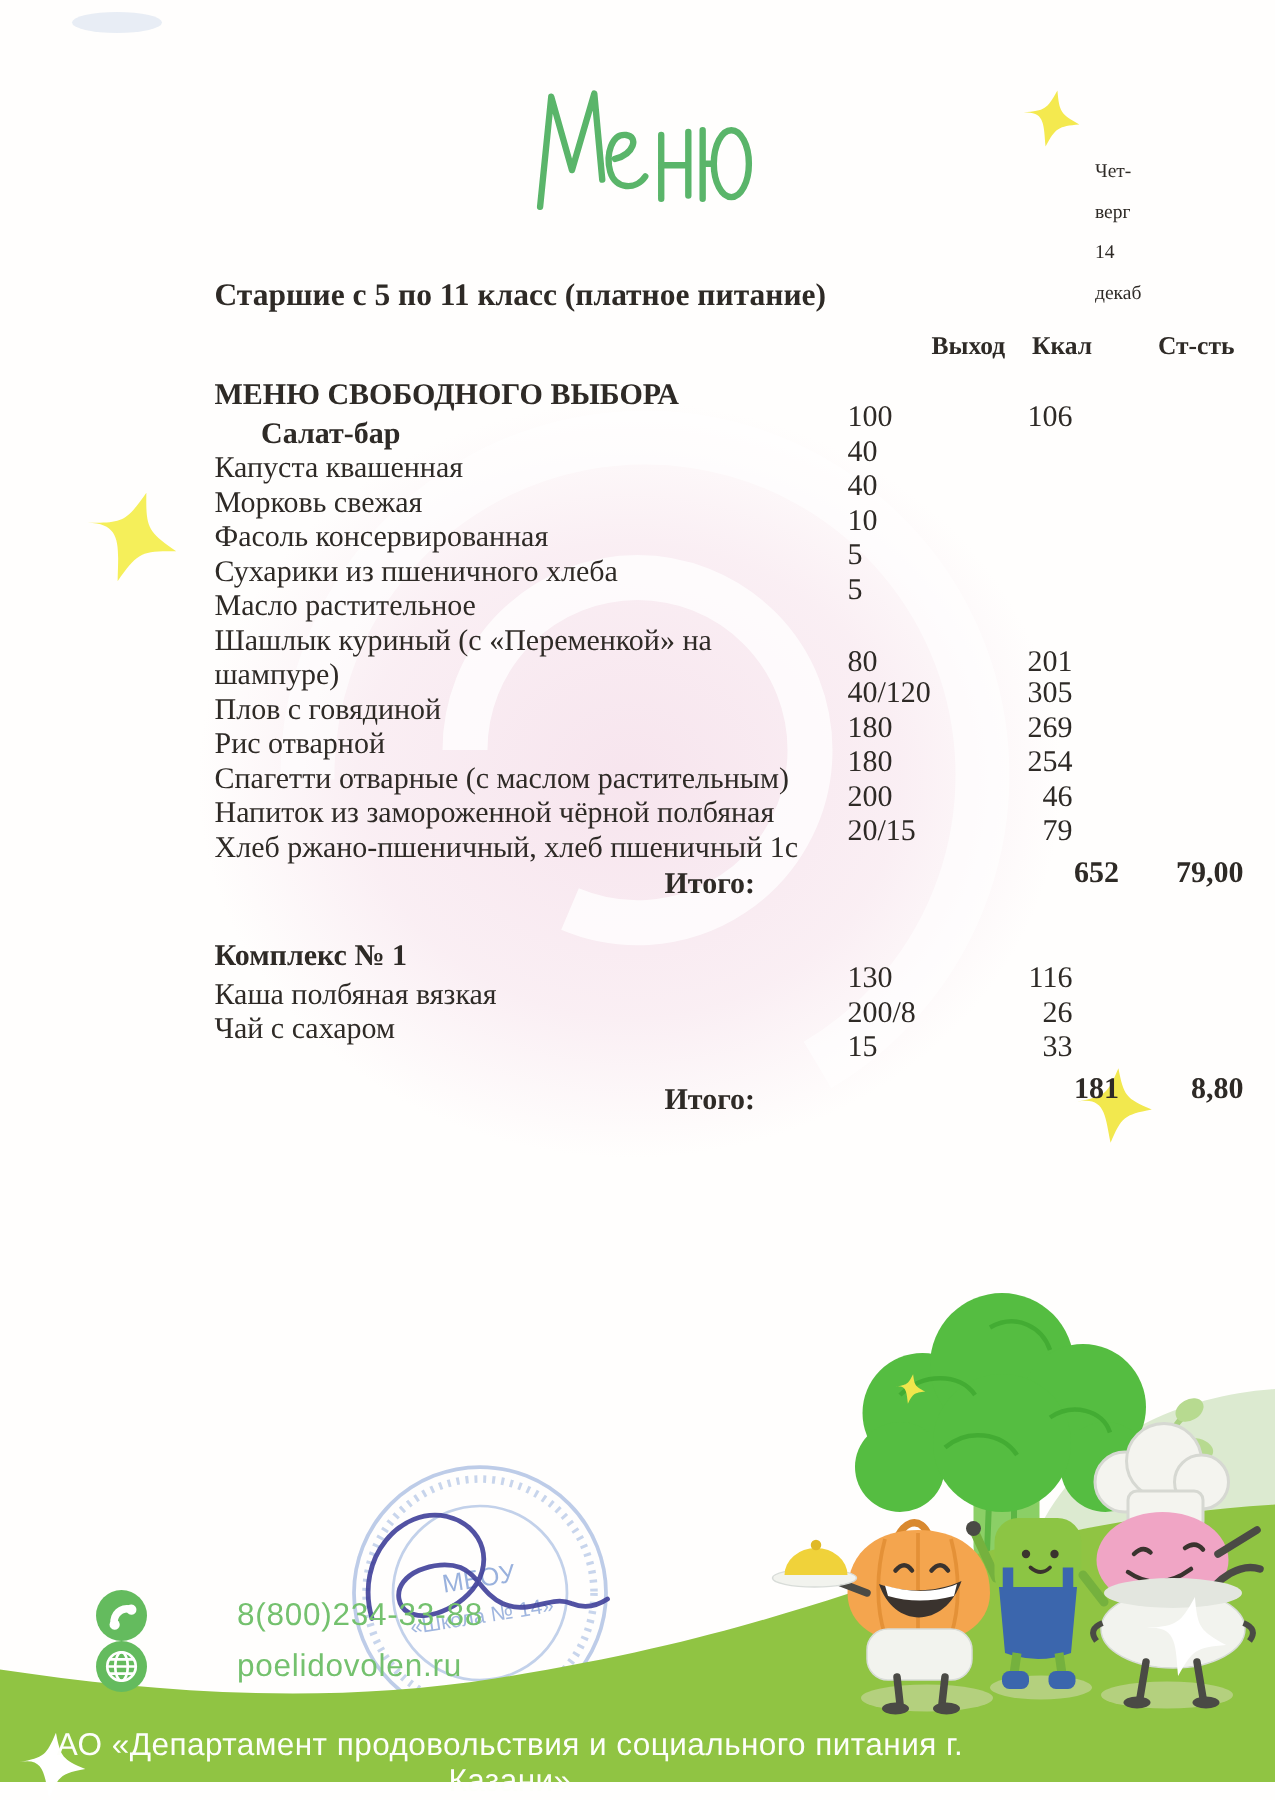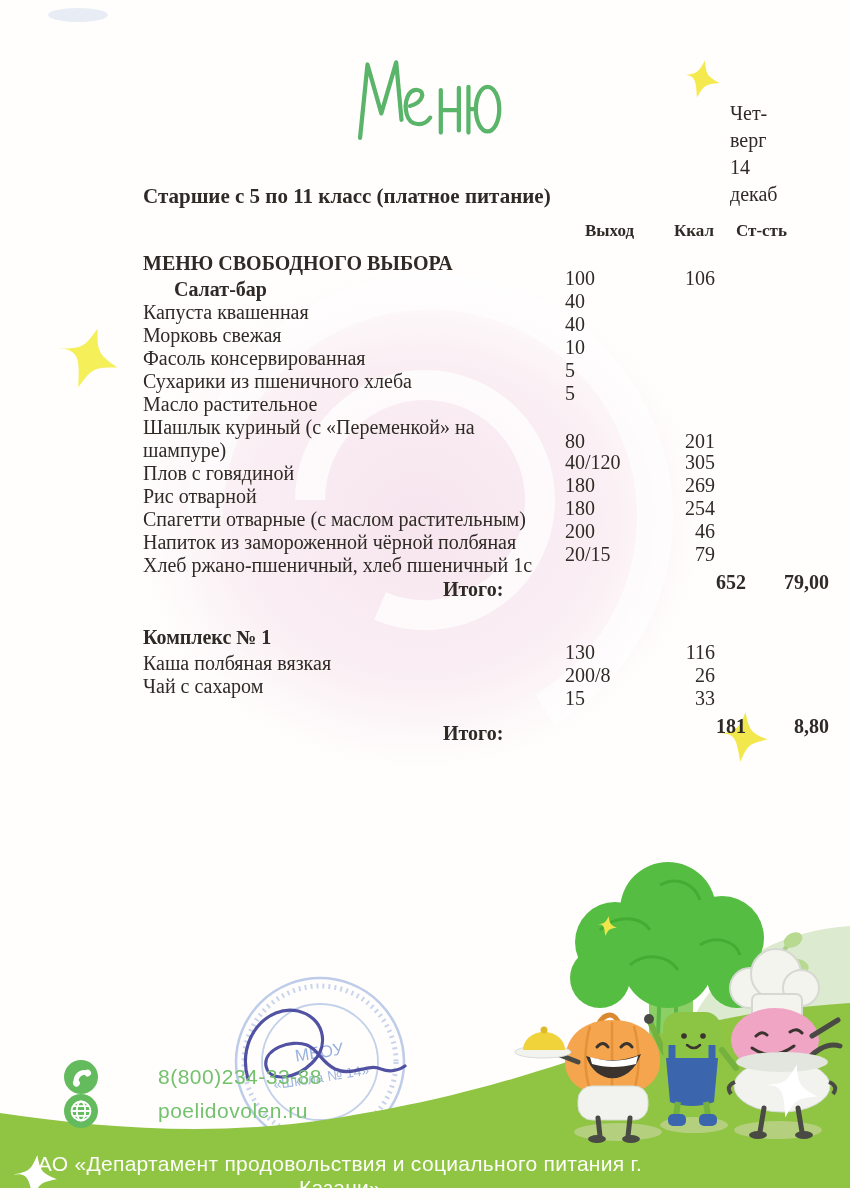--- a/index.html
+++ b/index.html
@@ -6,24 +6,24 @@
   .page{position:relative;width:850px;height:1200px;margin:0 auto;background:#fffefd;
         overflow:hidden;font-family:"Liberation Serif","DejaVu Serif",serif;color:#2e2a26;}
   
   .watermark{position:absolute;left:20px;top:170px;width:800px;height:700px;z-index:0;
      background:radial-gradient(ellipse closest-side,rgba(246,226,236,.9) 0%,rgba(246,226,236,.55) 45%,rgba(246,226,236,0) 72%);}
   .smudge{position:absolute;left:48px;top:8px;width:60px;height:14px;border-radius:50%;
      background:rgba(205,218,236,.45);z-index:0;}
   .decor{position:absolute;left:0;top:0;z-index:1;}
   
   .title-svg{position:absolute;left:352px;top:56px;z-index:2;}
-  .date-block{position:absolute;left:730px;top:100px;font-size:20px;line-height:27px;z-index:2;}
+  .date-block{position:absolute;left:730px;top:100px;font-size:13px;line-height:27px;z-index:2;}
   .subtitle{position:absolute;left:143px;top:184px;font-size:21px;font-weight:bold;z-index:2;}
-  .colhead{position:absolute;top:221px;font-size:17px;font-weight:bold;z-index:2;}
-  .ch-out{left:585px}.ch-kcal{left:674px}.ch-cost{left:736px}
+  .colhead{position:absolute;top:221px;font-size:17px;font-weight:bold;z-index:2;margin-left:36px;}
+  .ch-out{left:585px}.ch-kcal{left:652px}.ch-cost{left:736px}
   
   .menu-table{position:absolute;left:143px;top:252px;width:662px;font-size:20px;z-index:2;}
   .sec-heading{font-weight:bold;line-height:23px;margin-bottom:3px;}
   .section{position:relative;}
   .section + .section{margin-top:24px;}
   .row{position:relative;line-height:23px;min-height:23px;}
   .lbl{width:432px;}
   .b{font-weight:bold;margin-left:31px;}
   .val{position:absolute;top:-11px;line-height:23px;}
   .val.out{left:422px;}

